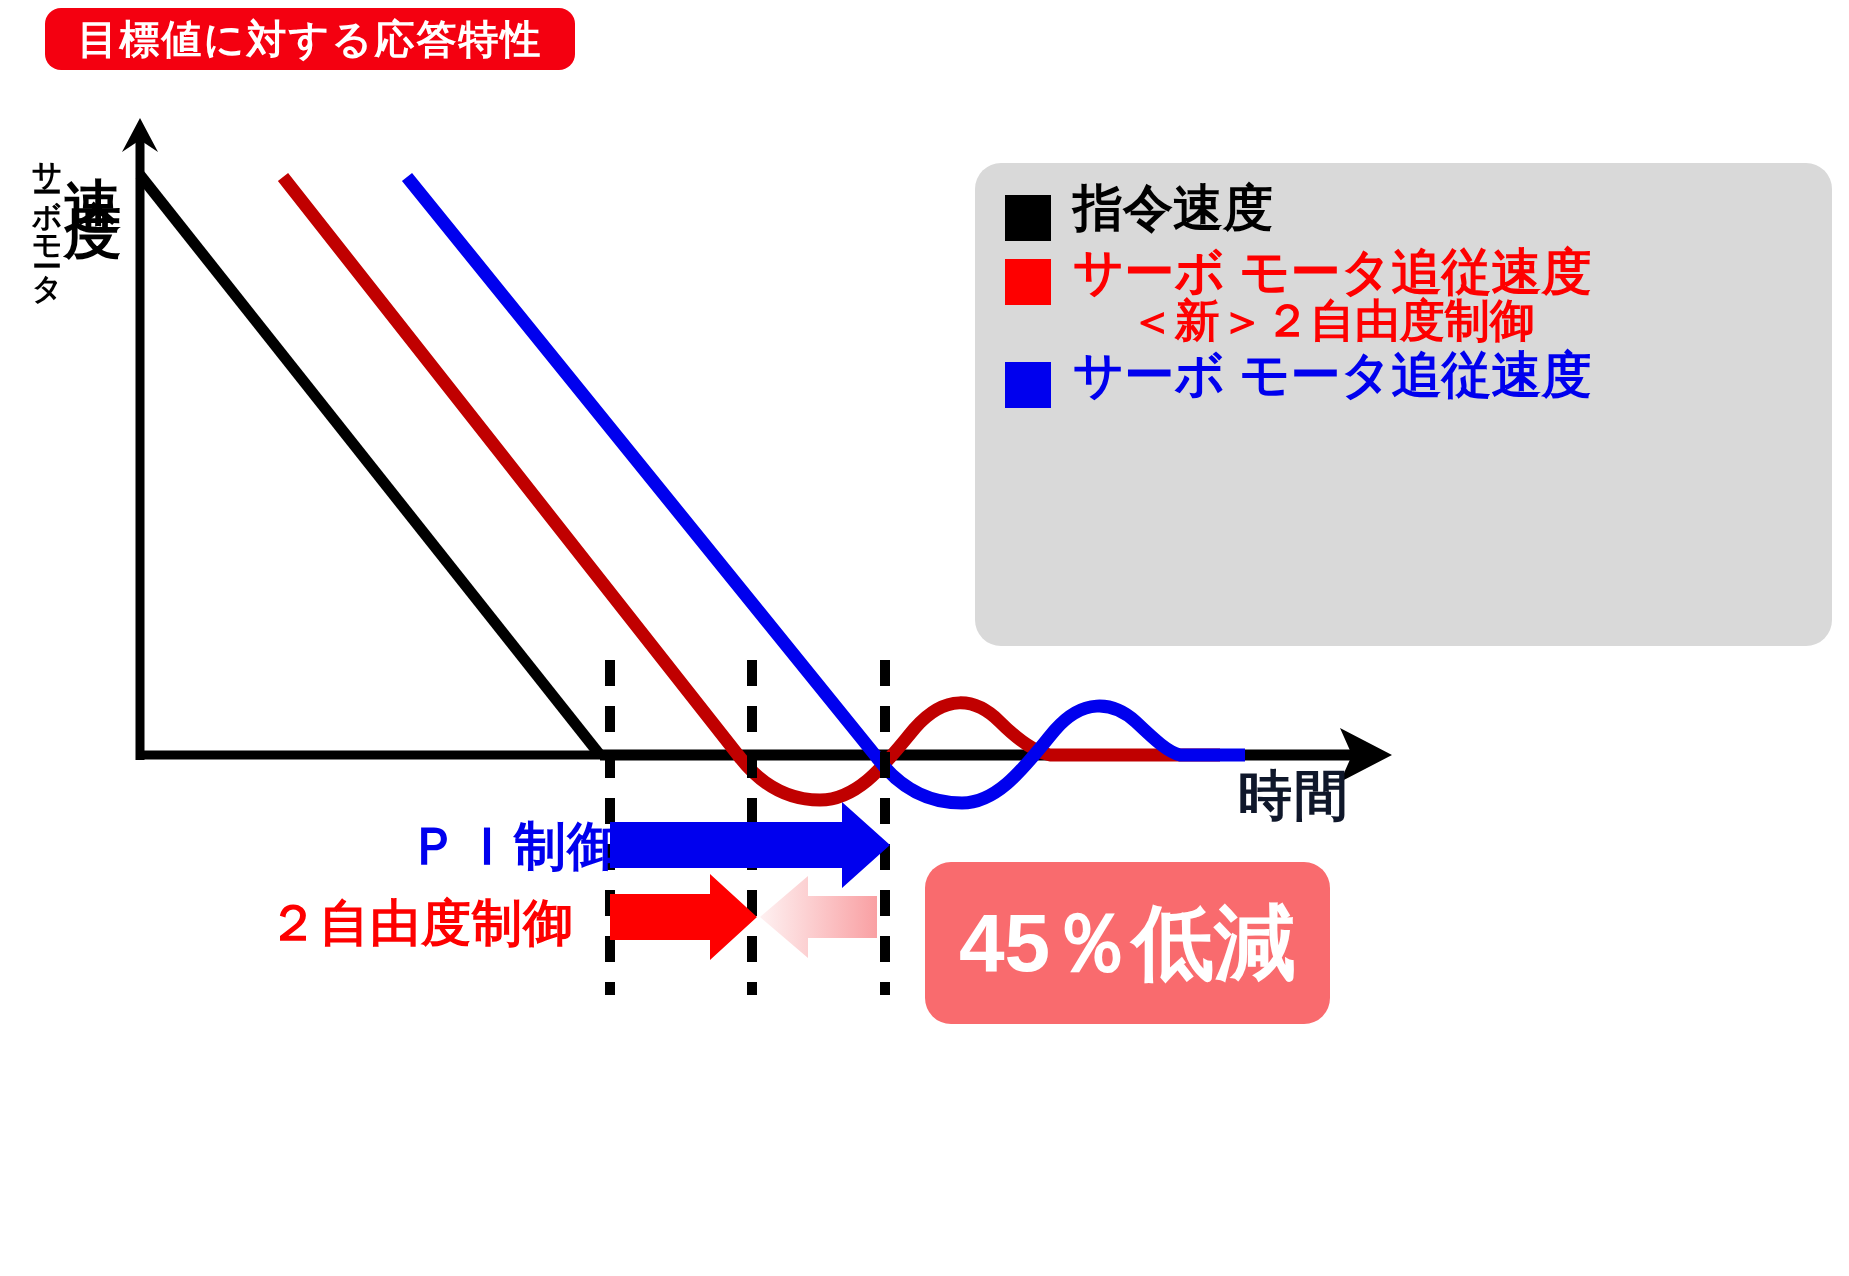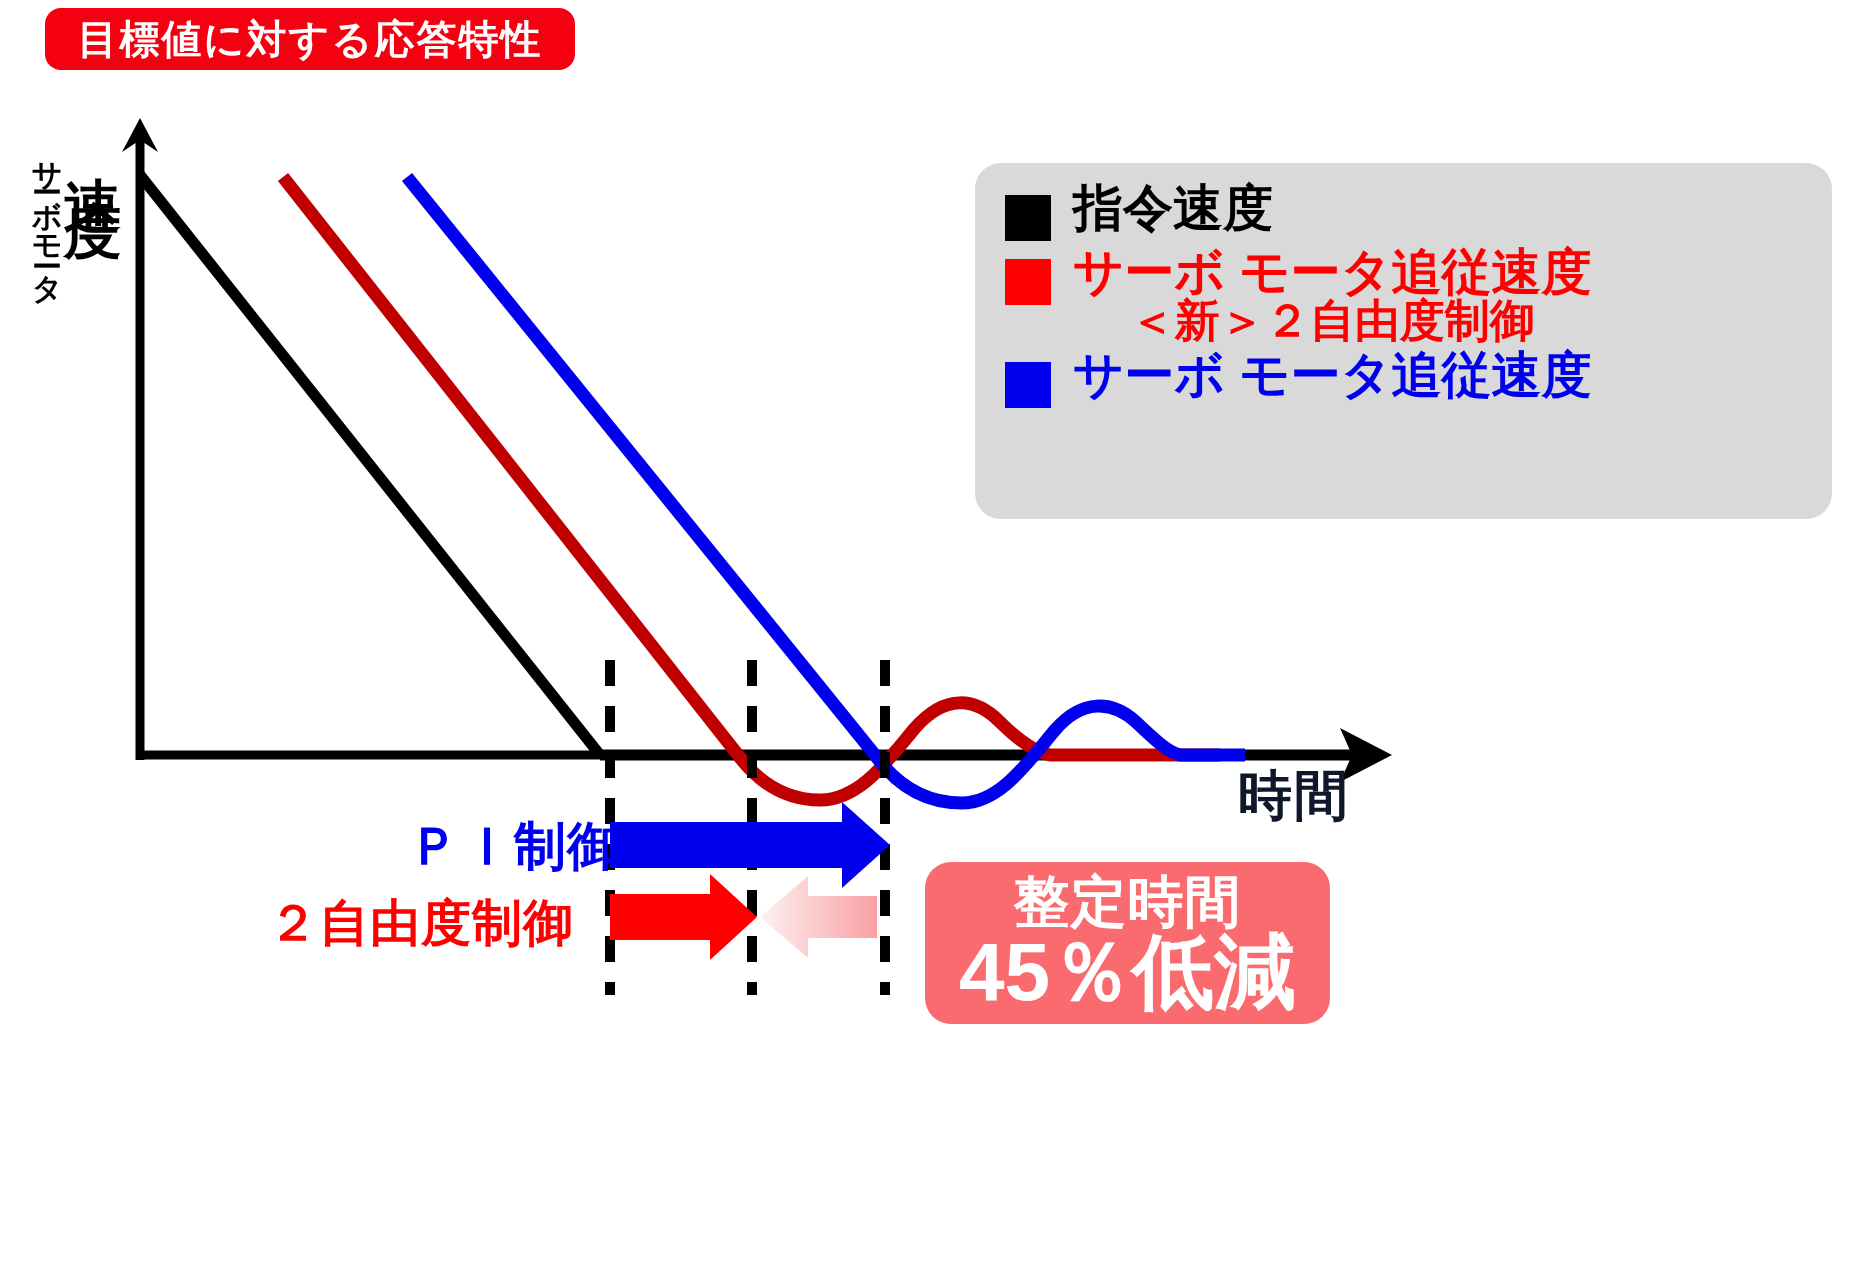--- a/index.html
+++ b/index.html
@@ -33,21 +33,21 @@
     writing-mode:vertical-rl;text-orientation:upright;
     letter-spacing:2px;line-height:1;
   }
   #xlabel{
     position:absolute;left:1238px;top:760px;
     font-size:54px;font-weight:bold;color:#0f172a;letter-spacing:2px;
   }
 
   
   #legend{
-    position:absolute;left:975px;top:163px;width:857px;height:356px;
+    position:absolute;left:975px;top:163px;width:857px;height:483px;
     background:#d9d9d9;border-radius:26px;
     padding:14px 0 0 0;box-sizing:border-box;
   }
   .legend-row{display:flex;align-items:flex-start;padding-left:30px;margin-top:6px;}
   .swatch{width:46px;height:46px;flex:0 0 46px;margin-top:12px;margin-right:22px;}
   .sw-black{background:#000000;}
   .sw-red{background:#fe0000;}
   .sw-blue{background:#0000ee;}
   .legend-text{line-height:1.02;}
   .legend-l1{font-size:50px;font-weight:bold;white-space:nowrap;letter-spacing:0px;}
@@ -168,15 +168,14 @@
       <div class="legend-l1 t-blue">サーボ モータ追従速度</div>
     </span>
   </div>
 
 </div>
 
 <div id="lbl-pi">ＰＩ制御</div>
 <div id="lbl-2dof">２自由度制御</div>
 
 <div id="badge">
-  <div id="badge-l1">整定時間</div>
   <div id="badge-l2">45％低減</div>
 </div>
 
 </body></html>

